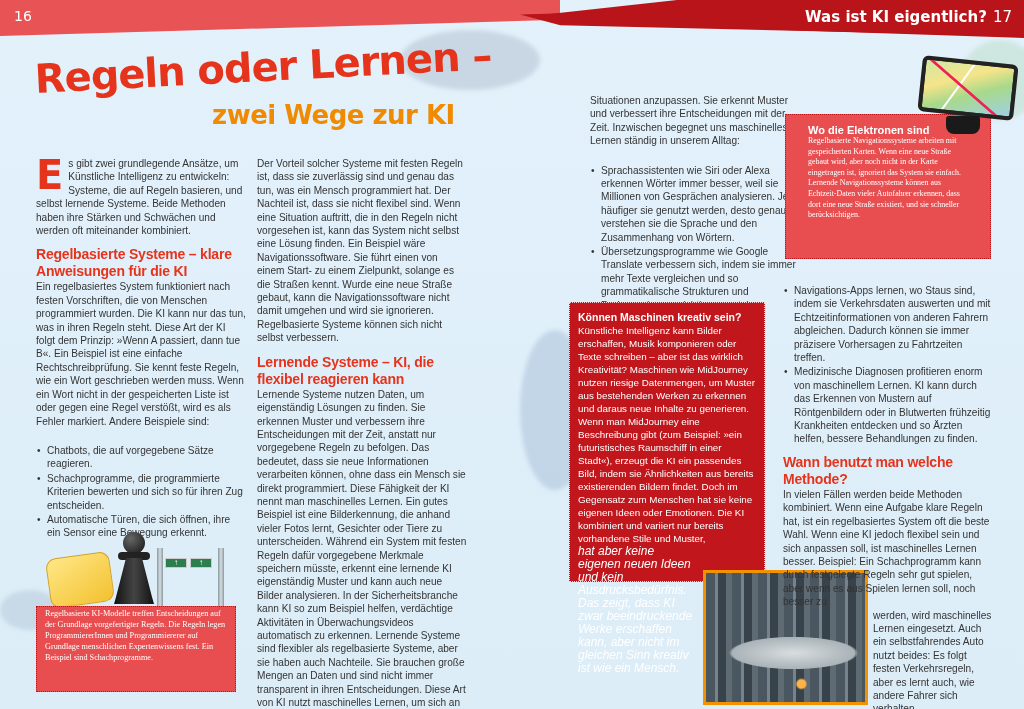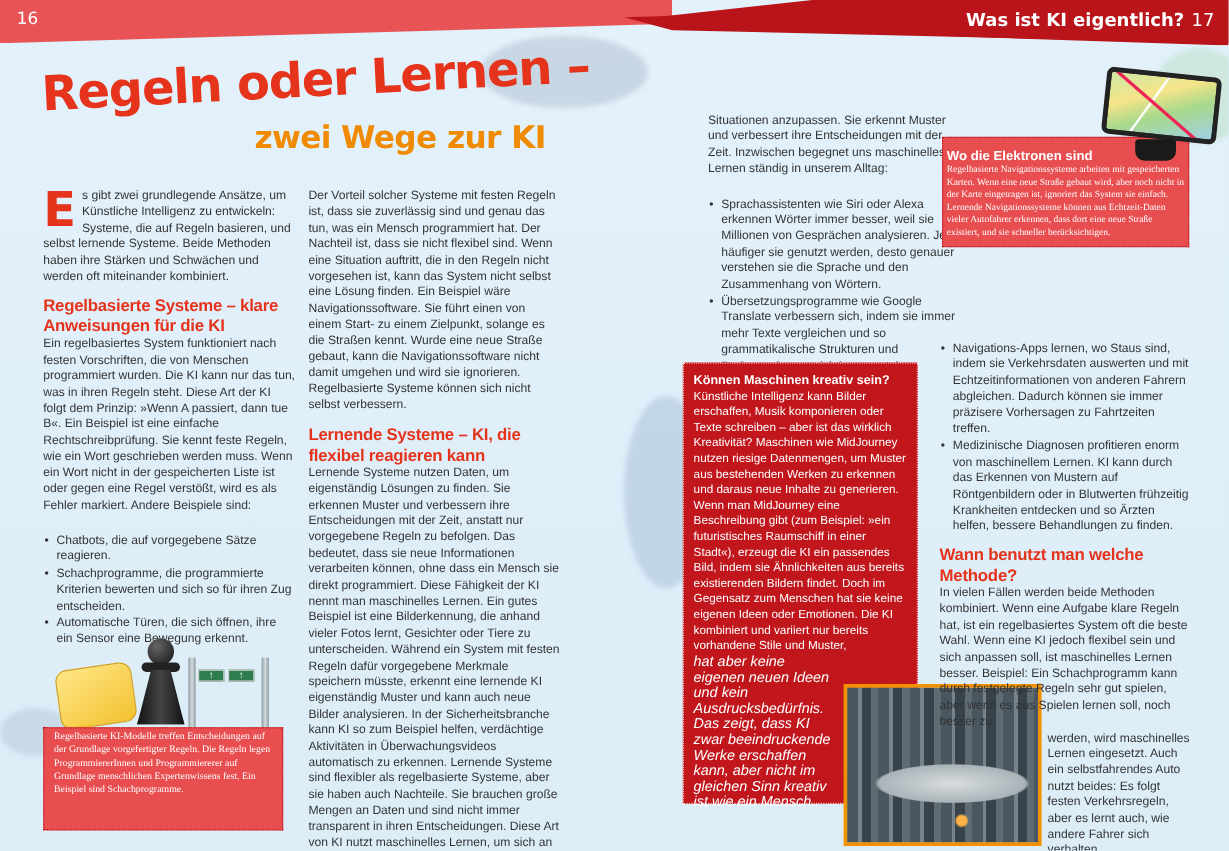--- a/index.html
+++ b/index.html
@@ -175,29 +175,29 @@
   </div>
 
   <div class="col" style="left:590px;top:94px;width:208px;">
     <p>Situationen anzupassen. Sie erkennt Muster und verbessert ihre Entscheidungen mit der Zeit. Inzwischen begegnet uns maschinelles Lernen ständig in unserem Alltag:</p>
     <ul>
       <li>Sprachassistenten wie Siri oder Alexa erkennen Wörter immer besser, weil sie Millionen von Gesprächen analysieren. Je häufiger sie genutzt werden, desto genauer verstehen sie die Sprache und den Zusammenhang von Wörtern.</li>
       <li>Übersetzungsprogramme wie Google Translate verbessern sich, indem sie immer mehr Texte vergleichen und so grammatikalische Strukturen und Redewendungen richtiger verstehen.</li>
     </ul>
   </div>
 
-  <div class="box-dark" style="left:569px;top:302px;width:196px;height:368px;padding:8px 8px;">
+  <div class="box-dark" style="left:569px;top:302px;width:196px;height:280px;padding:8px 8px;">
     <div style="font-weight:bold;font-size:10.5px;line-height:13px;">Können Maschinen kreativ sein?</div>
     <div style="font-size:9.8px;line-height:13px;">Künstliche Intelligenz kann Bilder erschaffen, Musik komponieren oder Texte schreiben – aber ist das wirklich Kreativität? Maschinen wie MidJourney nutzen riesige Datenmengen, um Muster aus bestehenden Werken zu erkennen und daraus neue Inhalte zu generieren. Wenn man MidJourney eine Beschreibung gibt (zum Beispiel: »ein futuristisches Raumschiff in einer Stadt«), erzeugt die KI ein passendes Bild, indem sie Ähnlichkeiten aus bereits existierenden Bildern findet. Doch im Gegensatz zum Menschen hat sie keine eigenen Ideen oder Emotionen. Die KI kombiniert und variiert nur bereits vorhandene Stile und Muster,</div>
     <div style="font-size:12px;line-height:13px;width:120px;font-style:italic;">hat aber keine eigenen neuen Ideen und kein Ausdrucksbedürfnis. Das zeigt, dass KI zwar beeindruckende Werke erschaffen kann, aber nicht im gleichen Sinn kreativ ist wie ein Mensch.</div>
   </div>
 
   <div class="illus spaceship"></div>
 
-  <div class="box-light" style="left:785px;top:114px;width:206px;height:92px;padding:9px 3px;">
+  <div class="box-light" style="left:785px;top:114px;width:206px;height:145px;padding:9px 22px;">
     <div class="bt">Wo die Elektronen sind</div>
     <div class="bx" style="font-size:7.9px;line-height:10.6px;">Regelbasierte Navigationssysteme arbeiten mit gespeicherten Karten. Wenn eine neue Straße gebaut wird, aber noch nicht in der Karte eingetragen ist, ignoriert das System sie einfach. Lernende Navigationssysteme können aus Echtzeit-Daten vieler Autofahrer erkennen, dass dort eine neue Straße existiert, und sie schneller berücksichtigen.</div>
   </div>
   <div class="illus nav-device">
     <div class="nav-screen"></div>
   </div>
   <div class="illus nav-stand"></div>
 
   <div class="col" style="left:783px;top:268px;width:212px;">
     <ul>

